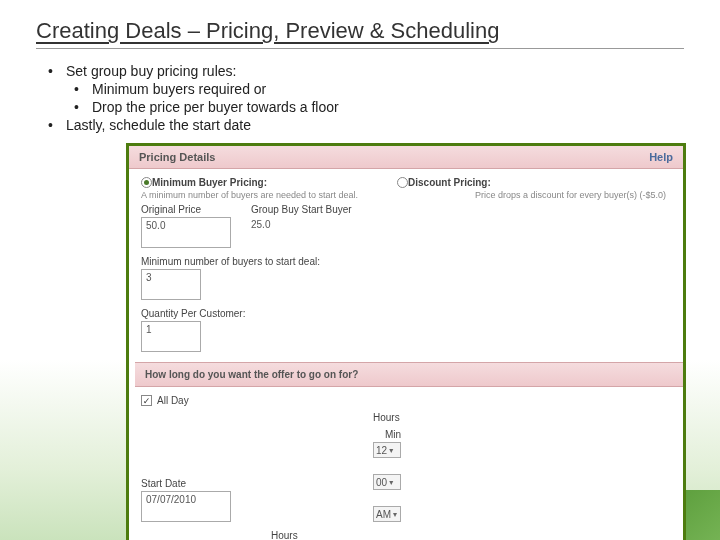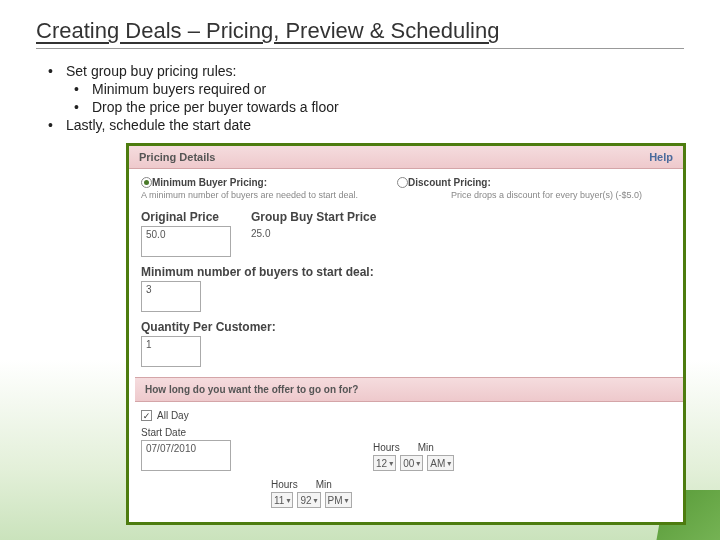--- a/index.html
+++ b/index.html
@@ -113,40 +113,40 @@
   }
   .radio.checked::after {
     content: "";
     width: 5px;
     height: 5px;
     background: #4a7a2a;
     border-radius: 50%;
   }
   .desc-row {
     display: flex;
-    gap: 20px;
+    gap: 44px;
     color: #888;
     font-size: 9px;
-    margin-bottom: 10px;
+    margin-bottom: 4px;
   }
   .desc-row > div:first-child { width: 230px; }
   .field-row {
     display: flex;
     gap: 20px;
     margin-bottom: 8px;
   }
   .field {
     display: flex;
     flex-direction: column;
     gap: 2px;
   }
   .field label {
-    font-weight: bold;
-    color: #444;
-    font-size: 12px;
+    font-weight: normal;
+    color: #444;
+    font-size: 10px;
   }
   .input {
     border: 1px solid #aaa;
     padding: 2px 4px;
     font-size: 10px;
     color: #555;
     background: #fff;
     height: 31px;
     line-height: 12px;
   }
@@ -201,24 +201,26 @@
     color: #444;
     font-size: 10px;
     margin-bottom: 2px;
   }
   .time-labels {
     display: flex;
     gap: 6px;
     font-size: 10px;
     color: #444;
     margin-bottom: 2px;
+    flex-direction: column;
   }
   .time-selects {
     display: flex;
-    gap: 4px;
+    gap: 16px;
+    flex-direction: column;
   }
   .select {
     border: 1px solid #aaa;
     background: #f4f4f4;
     padding: 1px 2px;
     font-size: 10px;
     color: #555;
     display: inline-flex;
     align-items: center;
     gap: 2px;
@@ -278,21 +280,21 @@
         <div>A minimum number of buyers are needed to start deal.</div>
         <div style="margin-left:60px;">Price drops a discount for every buyer(s) (-$5.0)</div>
       </div>
 
       <div class="field-row">
         <div class="field">
           <label>Original Price</label>
           <div class="input w90">50.0</div>
         </div>
         <div class="field">
-          <label>Group Buy Start Price</label>
+          <label>Group Buy Start Buyer</label>
           <div class="readonly">25.0</div>
         </div>
       </div>
 
       <div class="field" style="margin-bottom:8px;">
         <label>Minimum number of buyers to start deal:</label>
         <div class="input w60">3</div>
       </div>
 
       <div class="field">

